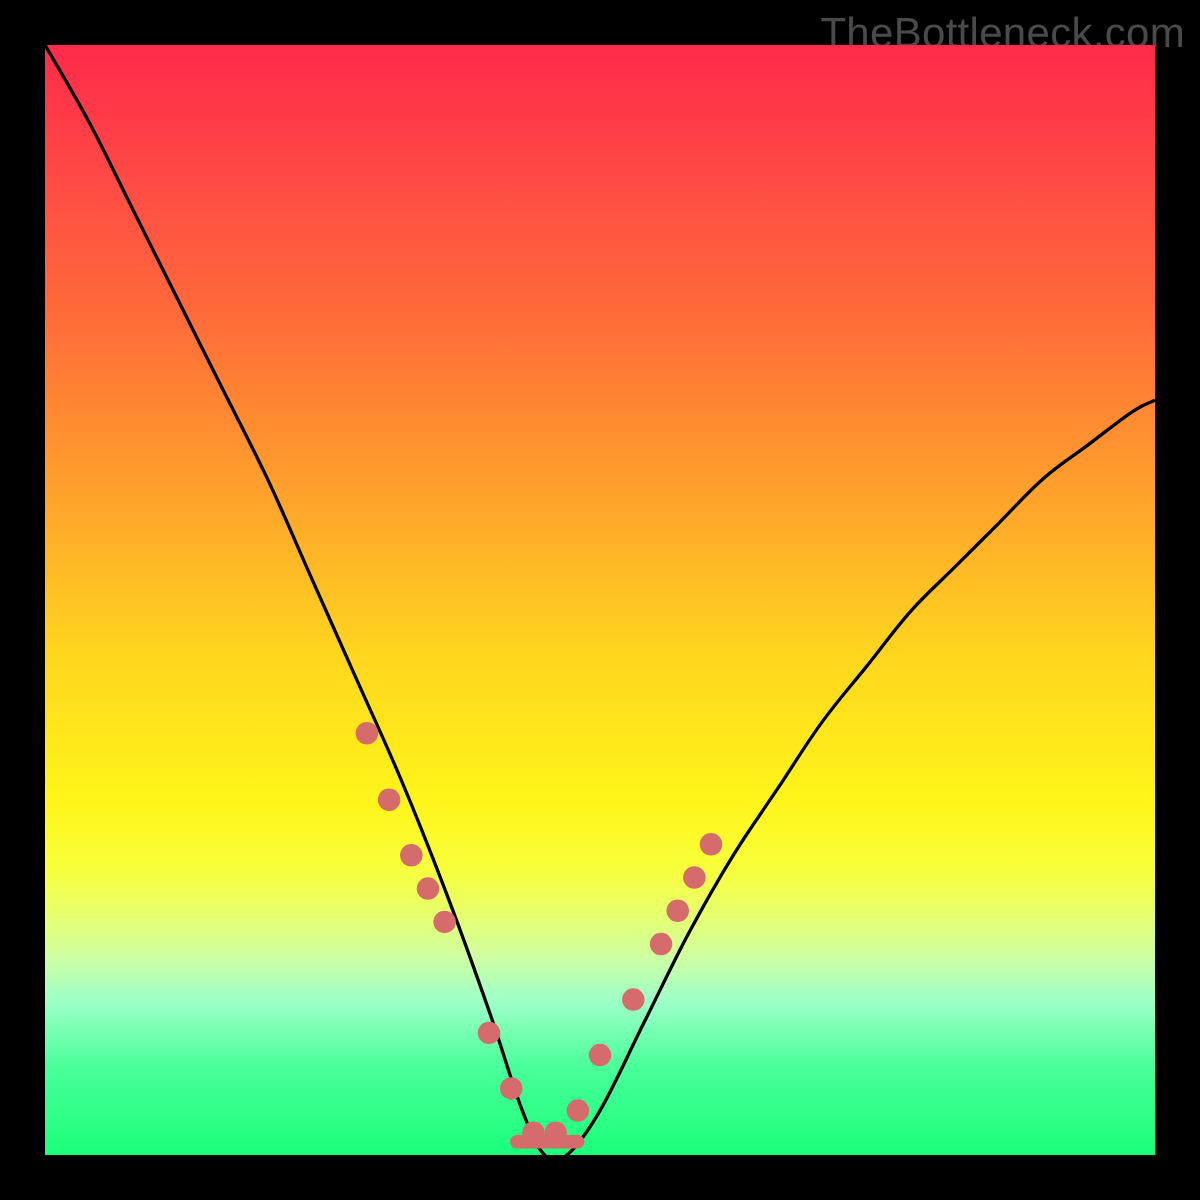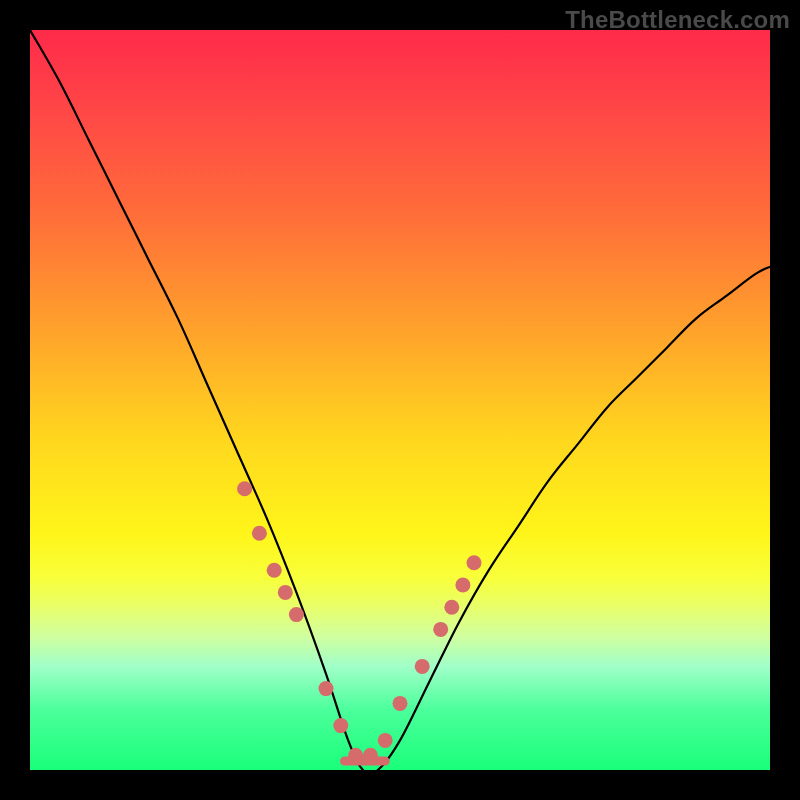--- a/index.html
+++ b/index.html
@@ -37,22 +37,22 @@
       #d0ffa0 82%,
       #a0ffc8 86%,
       #4aff9a 92%,
       #1aff7a 100%);
   }
   .watermark {
     position: absolute;
     top: 6px;
     right: 10px;
     color: #4a4a4a;
-    font-size: 24px;
-    font-weight: 700;
+    font-size: 28px;
+    font-weight: 400;
     letter-spacing: 0.2px;
   }
   svg.curve {
     position: absolute;
     top: 0;
     left: 0;
     width: 740px;
     height: 740px;
   }
 </style>

